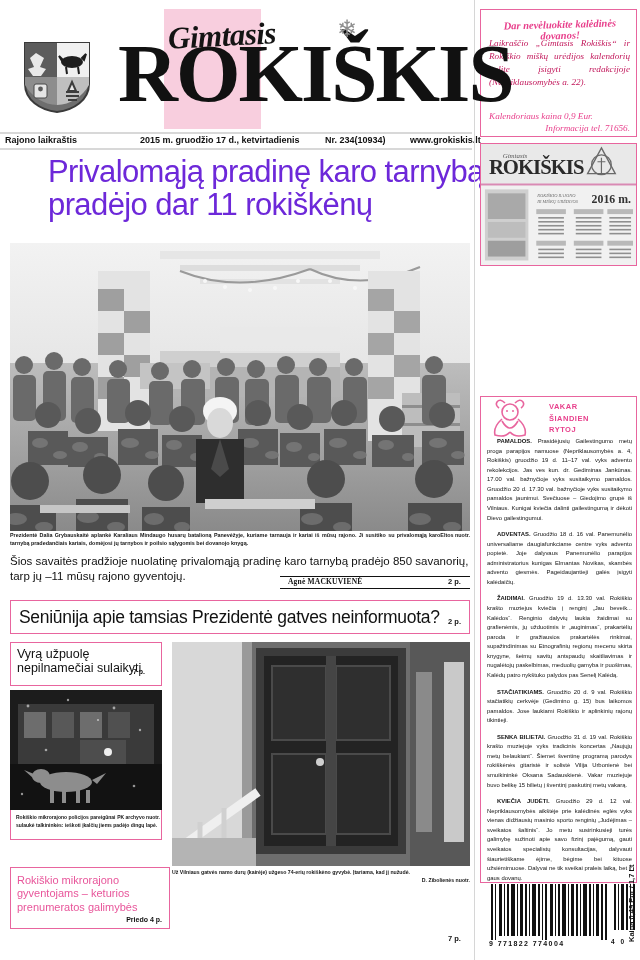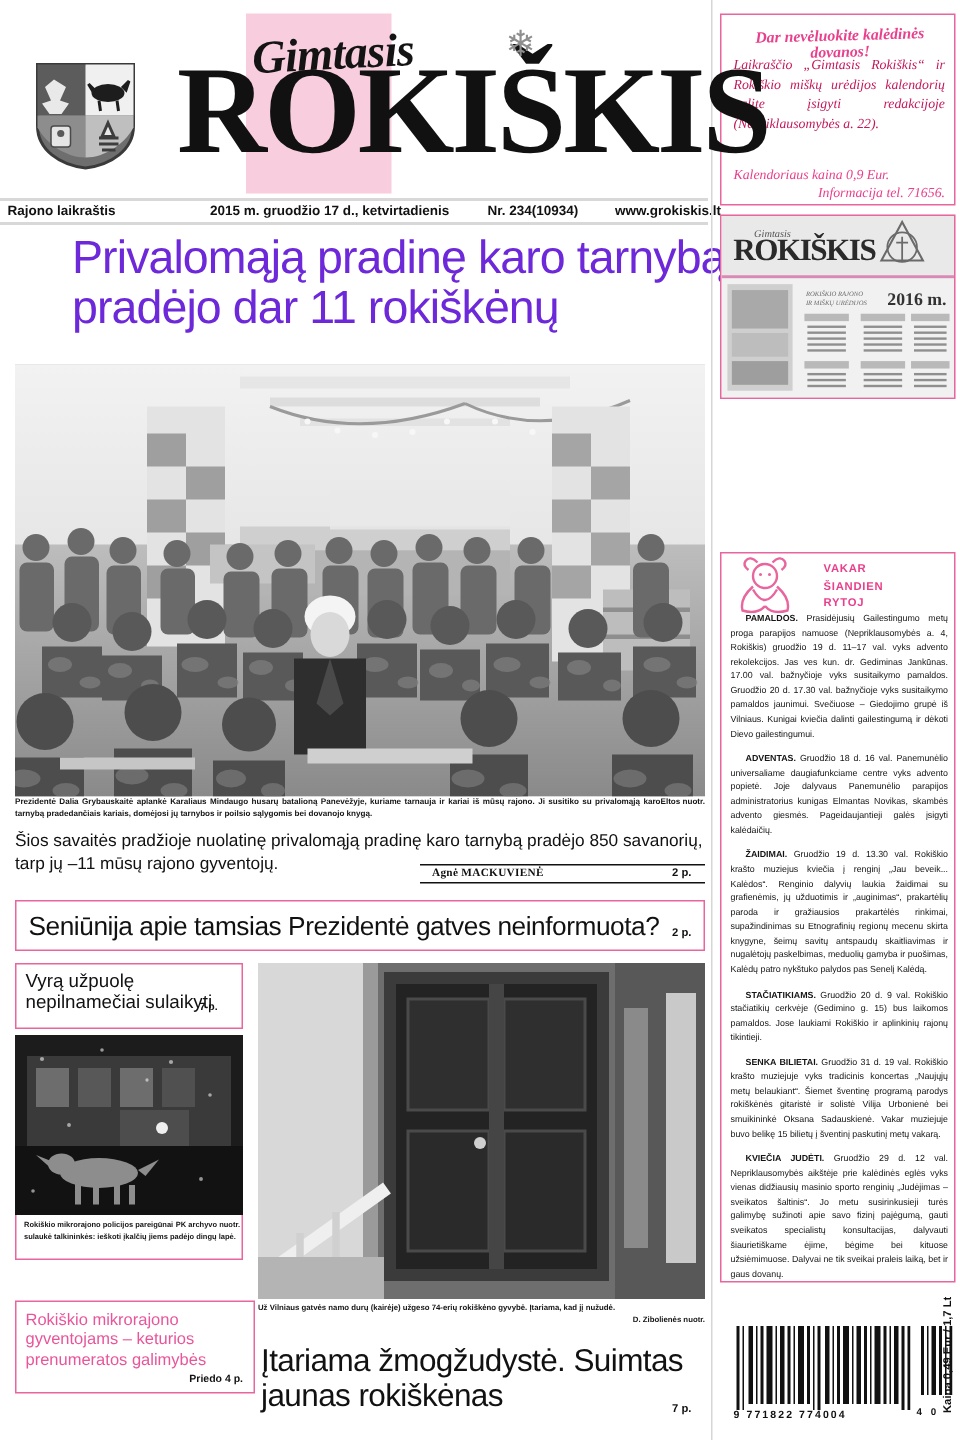--- a/index.html
+++ b/index.html
@@ -206,21 +206,21 @@
     font-style:italic; font-size:9.2px;
     color:#e8408c; text-align:right;
   }
 
   .cal-box {
     position:absolute; left:3px; top:143px; width:157px; height:123px;
     border:1.4px solid #e8659e; background:#efefef; overflow:hidden;
   }
 
   .vsr-box {
-    position:absolute; left:3px; top:368px; width:157px; height:487px;
+    position:absolute; left:3px; top:396px; width:157px; height:487px;
     border:1.6px solid #e8659e; background:#fff; overflow:hidden;
   }
   .vsr-head {
     position:absolute; left:0; top:0; width:157px; height:40px;
   }
   .vsr-words {
     position:absolute; left:68px; top:4px;
     font-size:7.5px; font-weight:bold; line-height:1.55;
     color:#e8408c; letter-spacing:.5px;
   }
@@ -600,21 +600,20 @@
           <path d="M52 224 L52 166"></path>
       </g>
       <rect x="0" y="196" width="84" height="28" fill="#b4b4b4"></rect>
     </svg>
   </div>
   <div class="cap-door">
     <span>Už Vilniaus gatvės namo durų (kairėje) užgeso 74-erių rokiškėno gyvybė. Įtariama, kad jį nužudė.</span>
     <span class="credit">D. Zibolienės nuotr.</span>
   </div>
 
-  <div class="headline2">Įtariama žmogžudystė. Suimtas jaunas rokiškėnas</div>
   <div class="headline2-p">7 p.</div>
 
   <div class="rail-divider"></div>
   <div class="rail">
 
     <div class="ad-box">
       <div class="ad-title">Dar nevėluokite kalėdinės dovanos!</div>
       <div class="ad-body">Laikraščio „Gimtasis Rokiškis“ ir Rokiškio miškų urėdijos kalendorių galite įsigyti redakcijoje (Nepriklausomybės a. 22).</div>
       <div class="ad-price">Kalendoriaus kaina 0,9 Eur.</div>
       <div class="ad-info">Informacija tel. 71656.</div>

